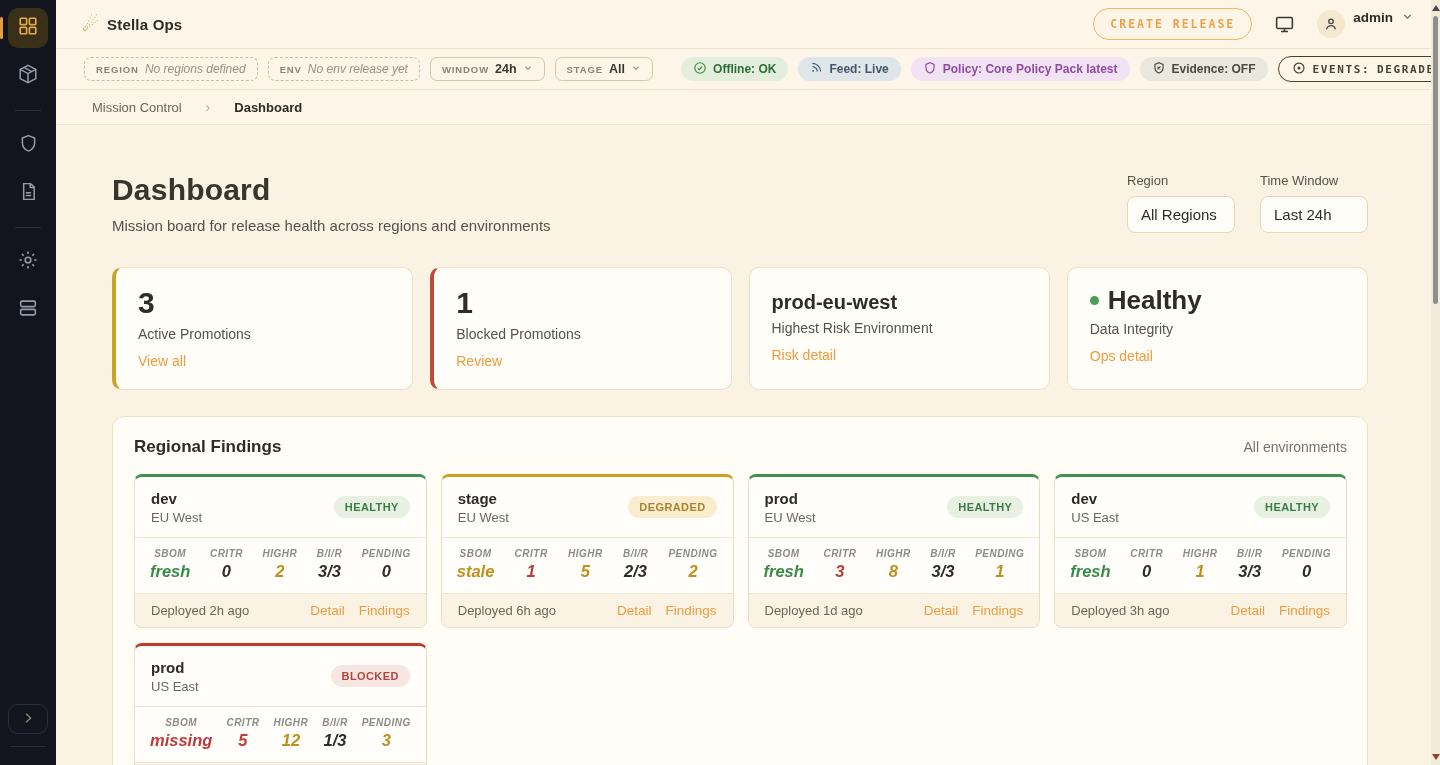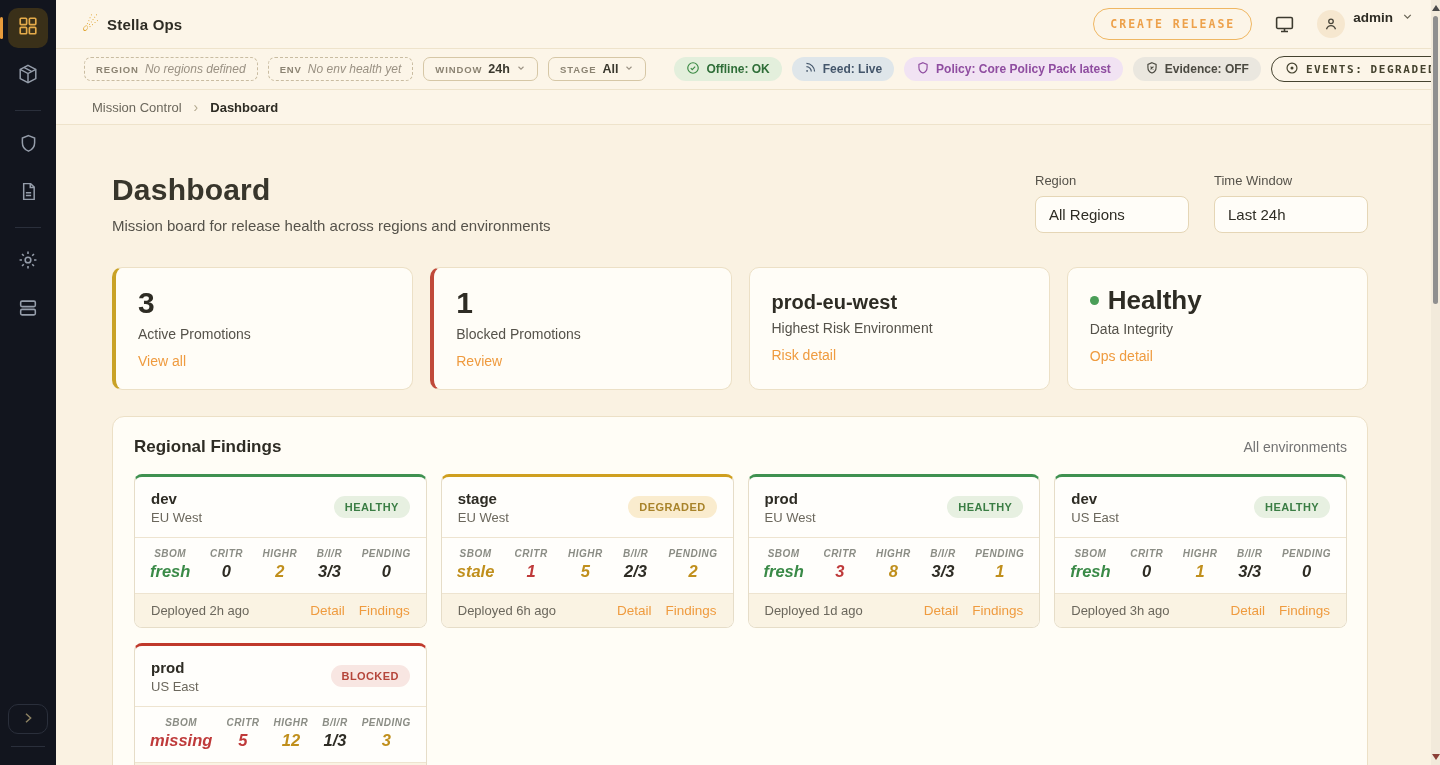--- a/index.html
+++ b/index.html
@@ -101,36 +101,36 @@
   .pill-purple{ background:#f1e3f3; color:#8f4da0; }
   .pill-gray  { background:#eae7df; color:#4b4a41; }
   .events-badge {
     display:flex; align-items:center; gap:7px; height:26px; padding:0 13px;
     border:1.5px solid #45432f; border-radius:999px; color:#45432f;
     font-size:11px; letter-spacing:1.6px; font-weight:600;
   }
 
   
   .breadcrumb {
-    display:flex; align-items:center; gap:12px; padding:9px 26px 9px 36px;
+    display:flex; align-items:center; gap:24px; padding:9px 26px 9px 36px;
     background:#fcf5e8; border-bottom:1px solid #eee3cb; font-size:13px;text-align:right;
   }
   .bc-parent { color:#6b675c; cursor:pointer; }
   .bc-sep { color:#b3a98f; font-size:14px; }
   .bc-current { color:#2e2c24; font-weight:600; }
 
   
   .content { padding:48px 72px 24px 56px; }
   .page-head { display:flex; align-items:flex-start; }
   .page-title { font-size:30px; font-weight:700; color:#38362c; letter-spacing:.2px; }
   .page-sub { font-size:15px; color:#55524a; margin-top:10px; }
   .filters { margin-left:auto; display:flex; gap:25px; }
   .filter label { display:block; font-size:13px; color:#55524a; margin-bottom:8px; }
   .select {
-    width:154px; height:37px; border:1px solid #e5d6b6; border-radius:8px;
+    width:108px; height:37px; border:1px solid #e5d6b6; border-radius:8px;
     background:#fffdf8; display:flex; align-items:center; padding:0 13px;
     font-size:15px; color:#2e2c24; cursor:pointer;
   }
 
   
   .summary-row {
     display:grid; grid-template-columns:repeat(4,1fr); gap:17px; margin-top:33px;
   }
   .scard {
     background:#fffdf7; border:1px solid #ece0c6; border-radius:10px;
@@ -299,21 +299,21 @@
     </div>
   </header>
 
   <div class="contextbar">
     <div class="ctx-pill ctx-dashed">
       <span class="ctx-label">REGION</span>
       <span class="ctx-empty">No regions defined</span>
     </div>
     <div class="ctx-pill ctx-dashed">
       <span class="ctx-label">ENV</span>
-      <span class="ctx-empty">No env health yet</span>
+      <span class="ctx-empty">No env release yet</span>
     </div>
     <div class="ctx-pill ctx-solid">
       <span class="ctx-label">WINDOW</span>
       <span class="ctx-val">24h</span>
       <span class="ctx-chев">
         <svg width="10" height="10" viewBox="0 0 24 24" fill="none" stroke="#9a9183" stroke-width="2.6">
             <path d="m6 9 6 6 6-6"></path>
           </svg>
       </span>
     </div>

